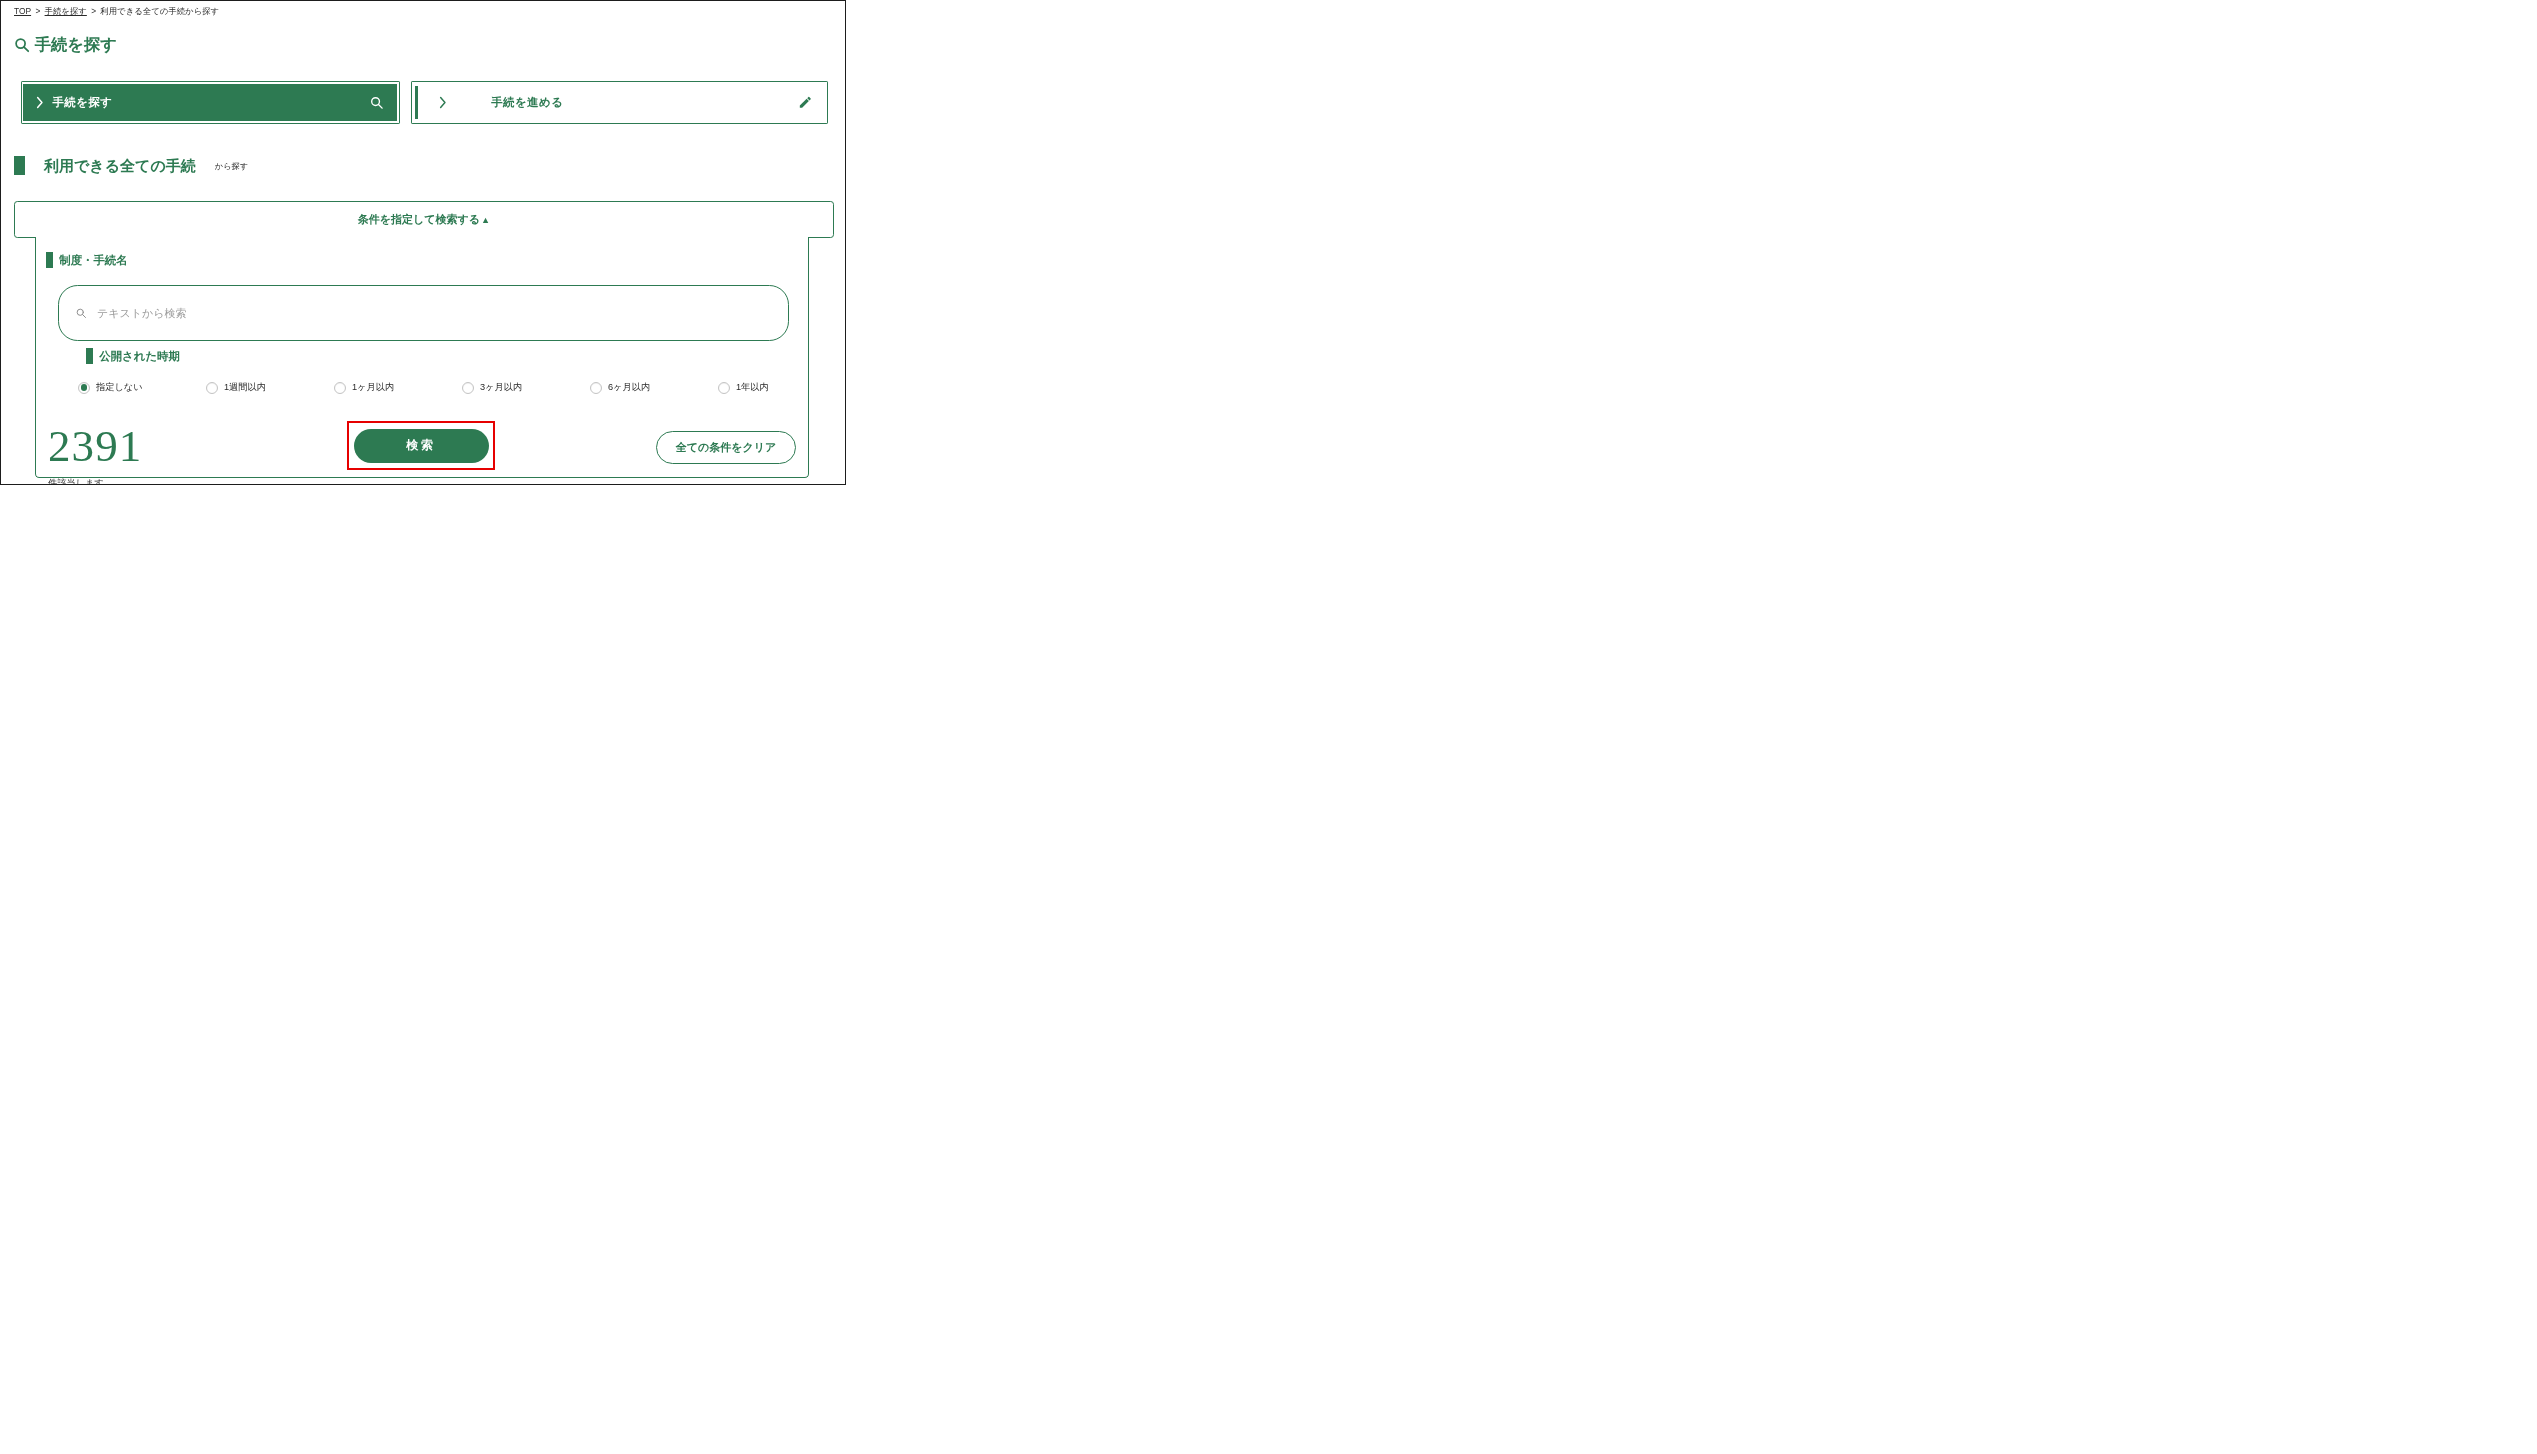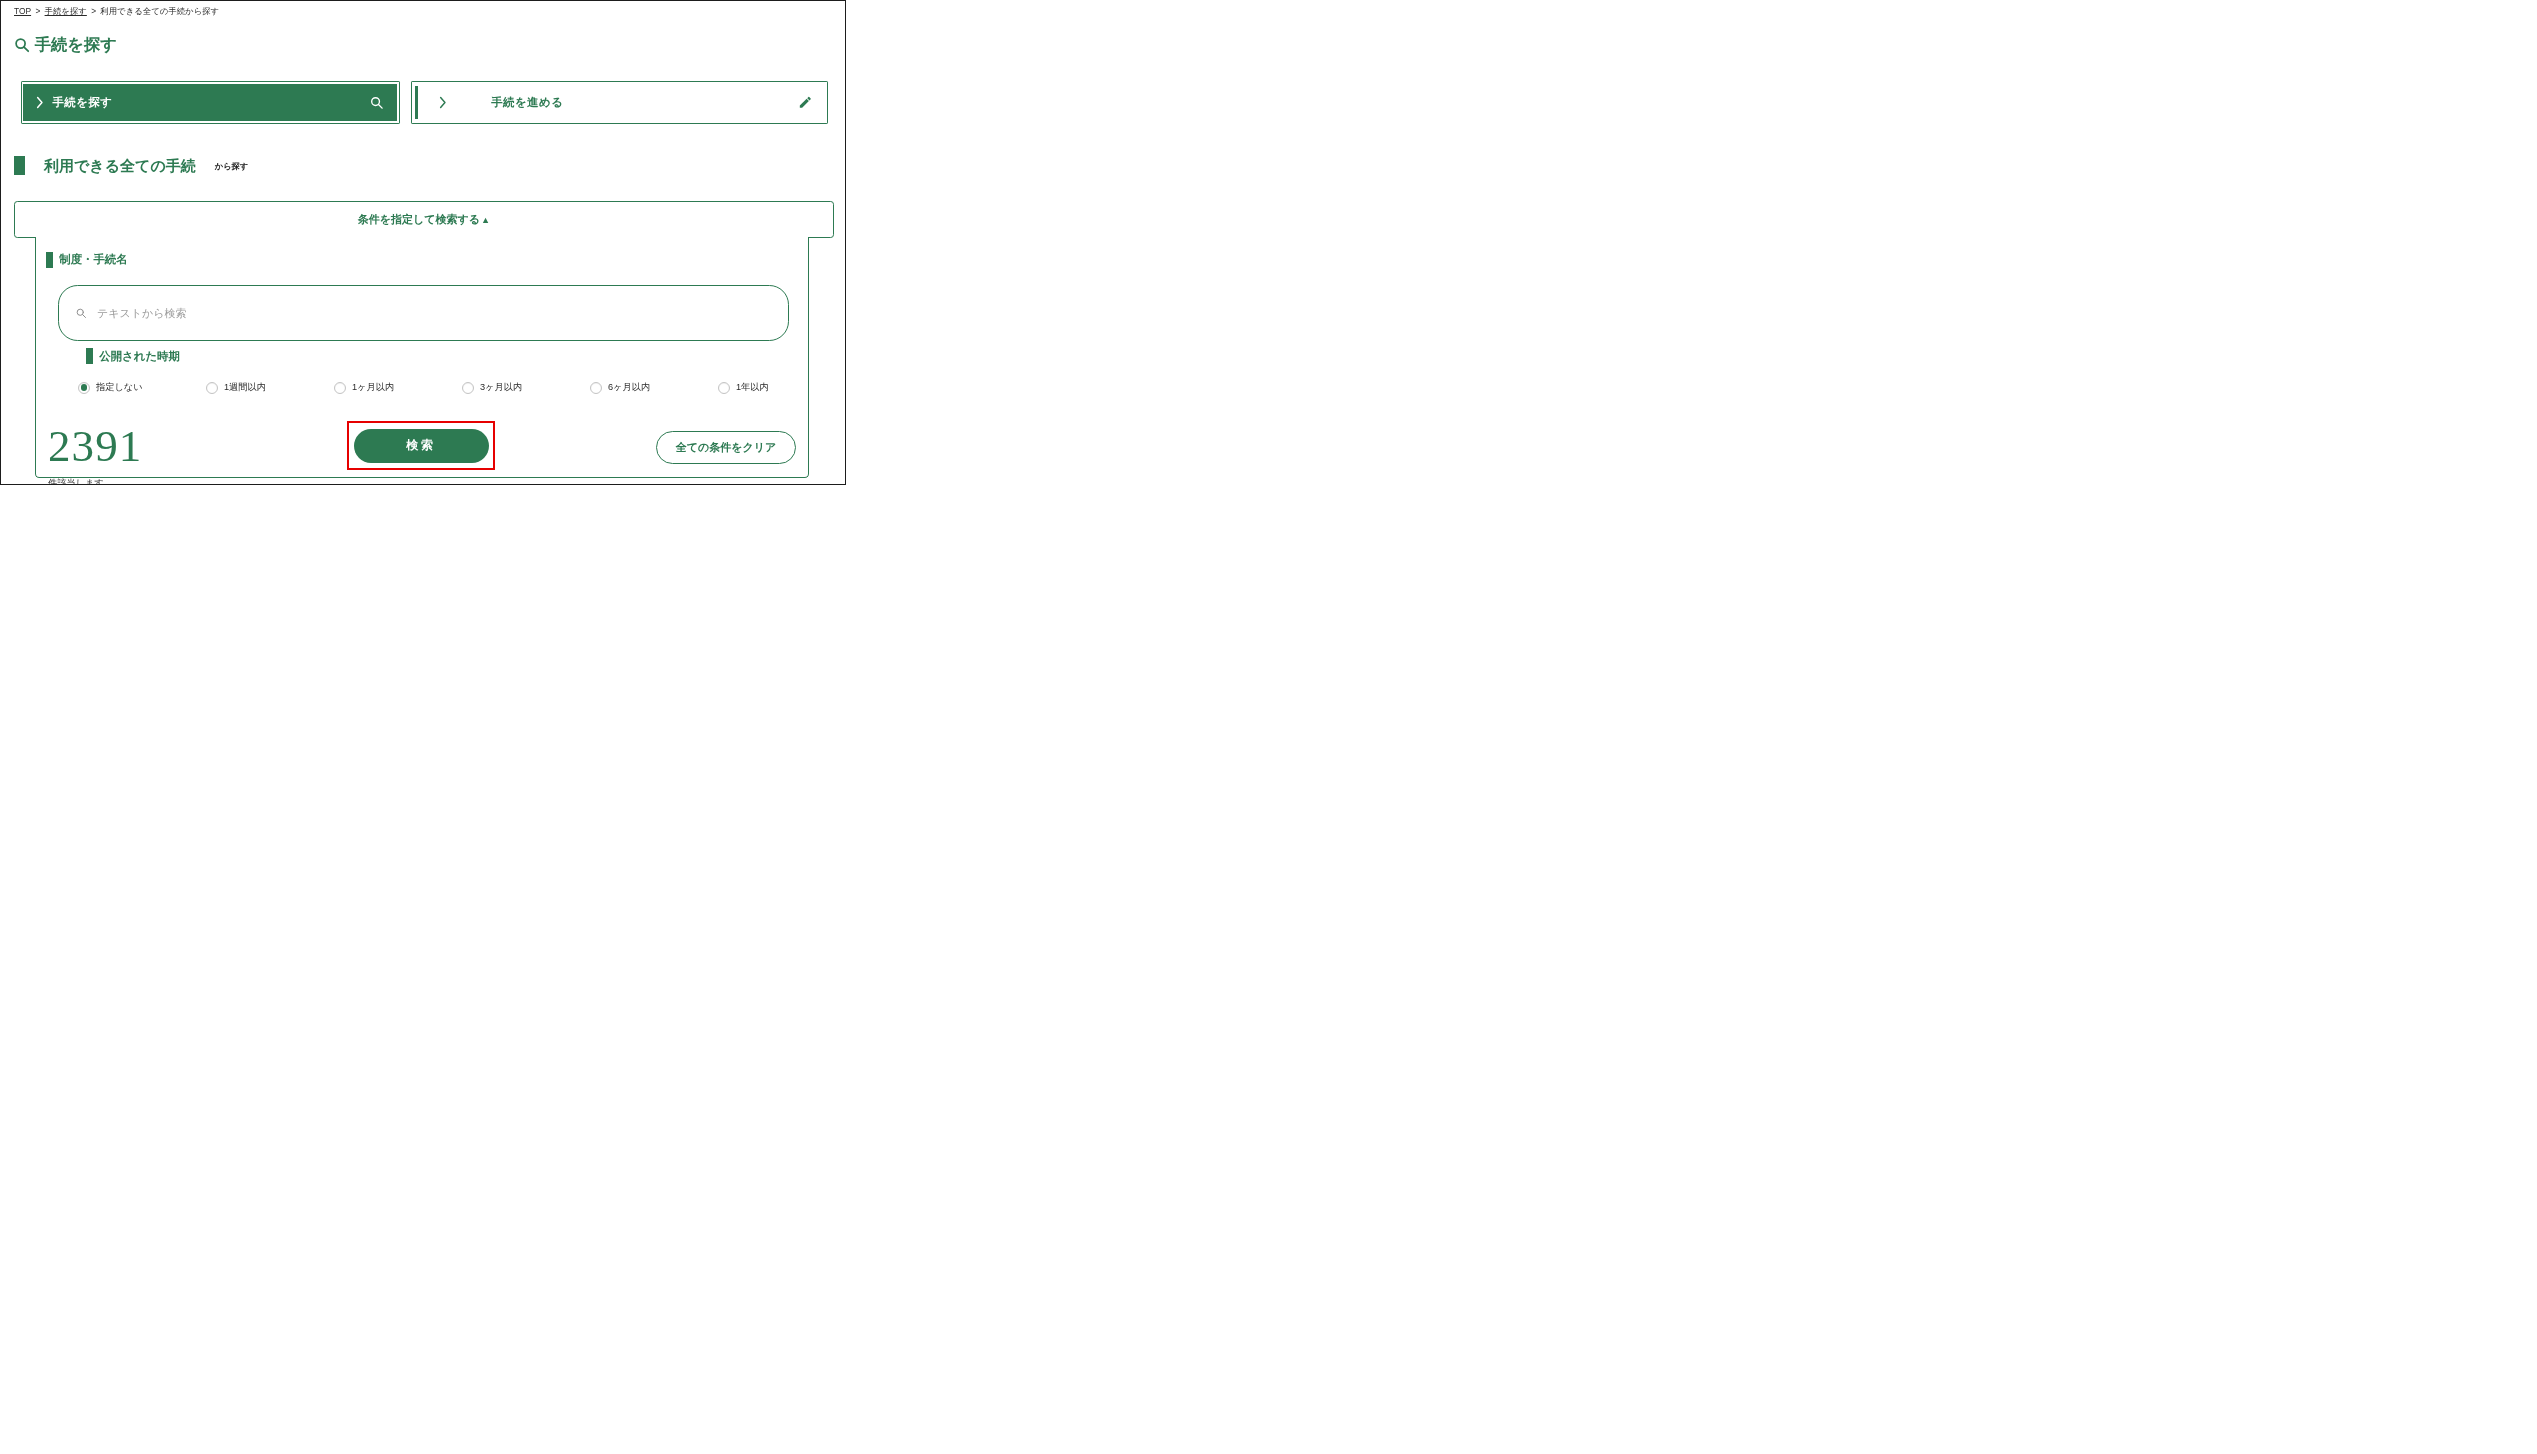--- a/index.html
+++ b/index.html
@@ -32,31 +32,31 @@
     padding:0 13px;color:#fff;}
   .tab-label{font-size:11.4px;font-weight:bold;letter-spacing:0.5px;}
   .tab-inactive{position:relative;display:flex;align-items:center;padding:0 14px 0 27px;color:var(--green);gap:36px;}
   .tab-accent{position:absolute;left:2.7px;top:4.3px;bottom:4.3px;width:3.8px;background:var(--green);}
   .chev{margin-right:8.7px;flex:0 0 auto;}
   .icon-right{margin-left:auto;flex:0 0 auto;}
   
   .section-heading{position:absolute;top:155px;left:13px;display:flex;align-items:flex-end;gap:19px;margin:0;}
   .marker-big{width:11px;height:18.5px;background:var(--green);}
   .section-title{font-size:15px;font-weight:bold;color:var(--green);line-height:1.15;}
-  .section-suffix{font-size:8.2px;font-weight:bold;color:#1e1e1e;padding-bottom:2.2px;}
+  .section-suffix{font-size:8.2px;font-weight:normal;color:#1e1e1e;padding-bottom:2.2px;}
   
   .filter-toggle{position:absolute;top:200px;left:13px;width:820px;height:37px;box-sizing:border-box;
     border:1.1px solid var(--green);border-radius:3.3px;background:#fff;
     display:flex;align-items:center;justify-content:center;gap:1px;
     color:var(--green);font-size:11px;font-weight:bold;cursor:pointer;}
   .filter-toggle .arrow{font-size:9.2px;}
   
   .panel{position:absolute;top:236px;left:34px;width:774px;height:241px;box-sizing:border-box;
     border:1.1px solid var(--green);border-top:none;border-radius:0 0 4.3px 4.3px;background:#fff;}
-  .field-label{position:absolute;display:flex;align-items:center;gap:6.5px;
+  .field-label{position:absolute;display:flex;align-items:flex-end;gap:6.5px;
     color:var(--green);font-size:11.4px;font-weight:bold;}
   .label-name{top:14.7px;left:10.3px;}
   .label-period{top:111px;left:10.3px;padding-left:40px;}
   .marker-small{width:6.5px;height:16px;background:var(--green);flex:0 0 auto;}
   
   .search-input-wrap{position:absolute;top:48px;left:22px;width:731px;height:56px;box-sizing:border-box;
     border:1.6px solid var(--green);border-radius:19.6px;background:#fff;
     display:flex;align-items:center;padding:0 12px 0 16.3px;}
   .search-input-wrap svg{margin-right:7.6px;flex:0 0 auto;}
   .search-input-wrap input{border:none;outline:none;flex:1;font-size:11px;color:#333;background:transparent;

